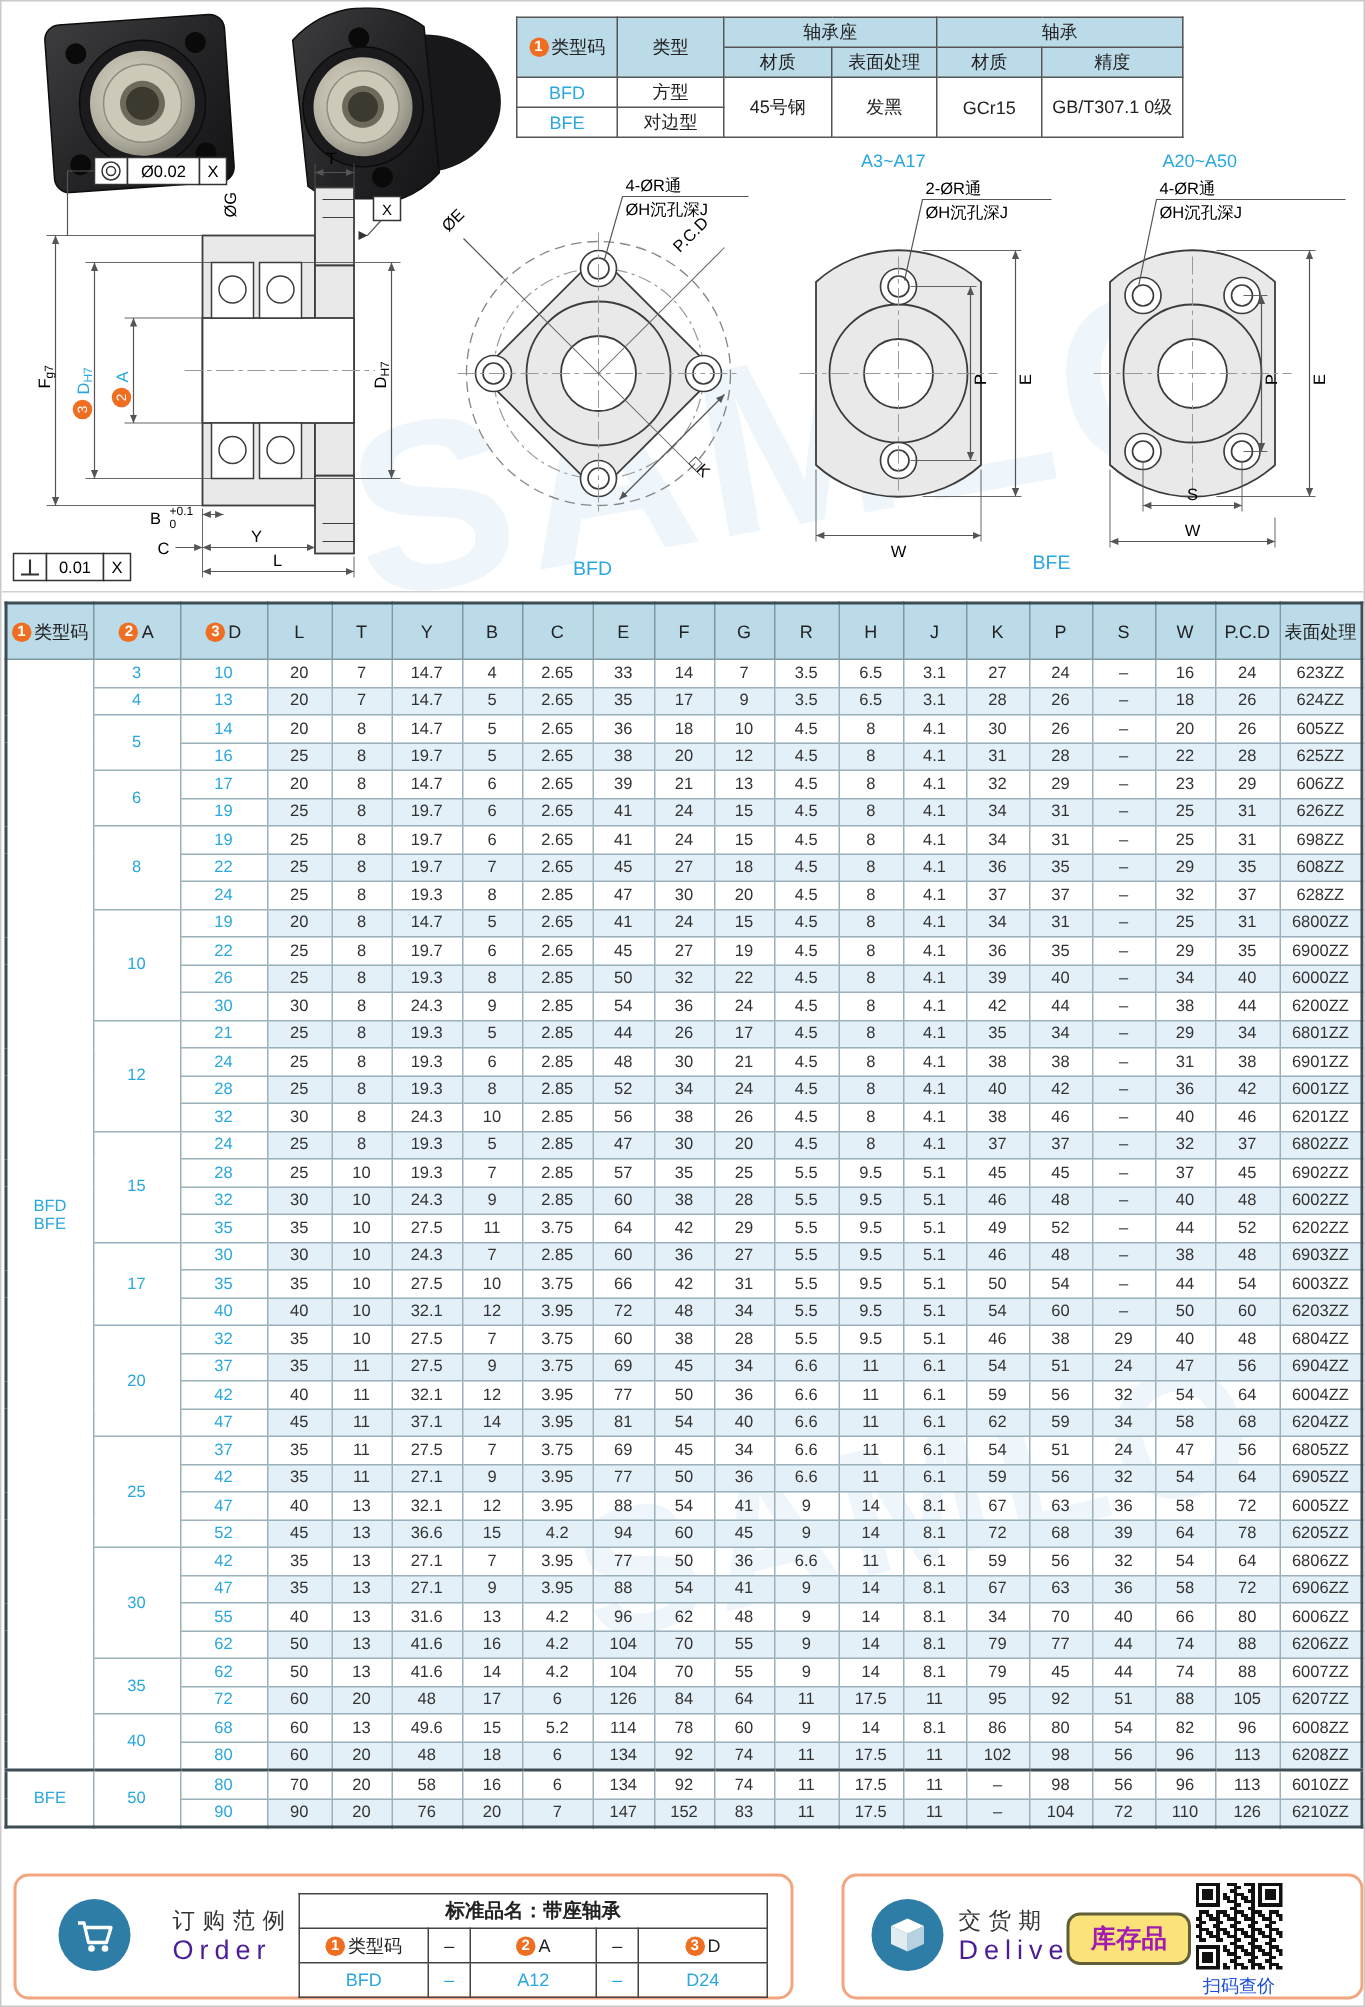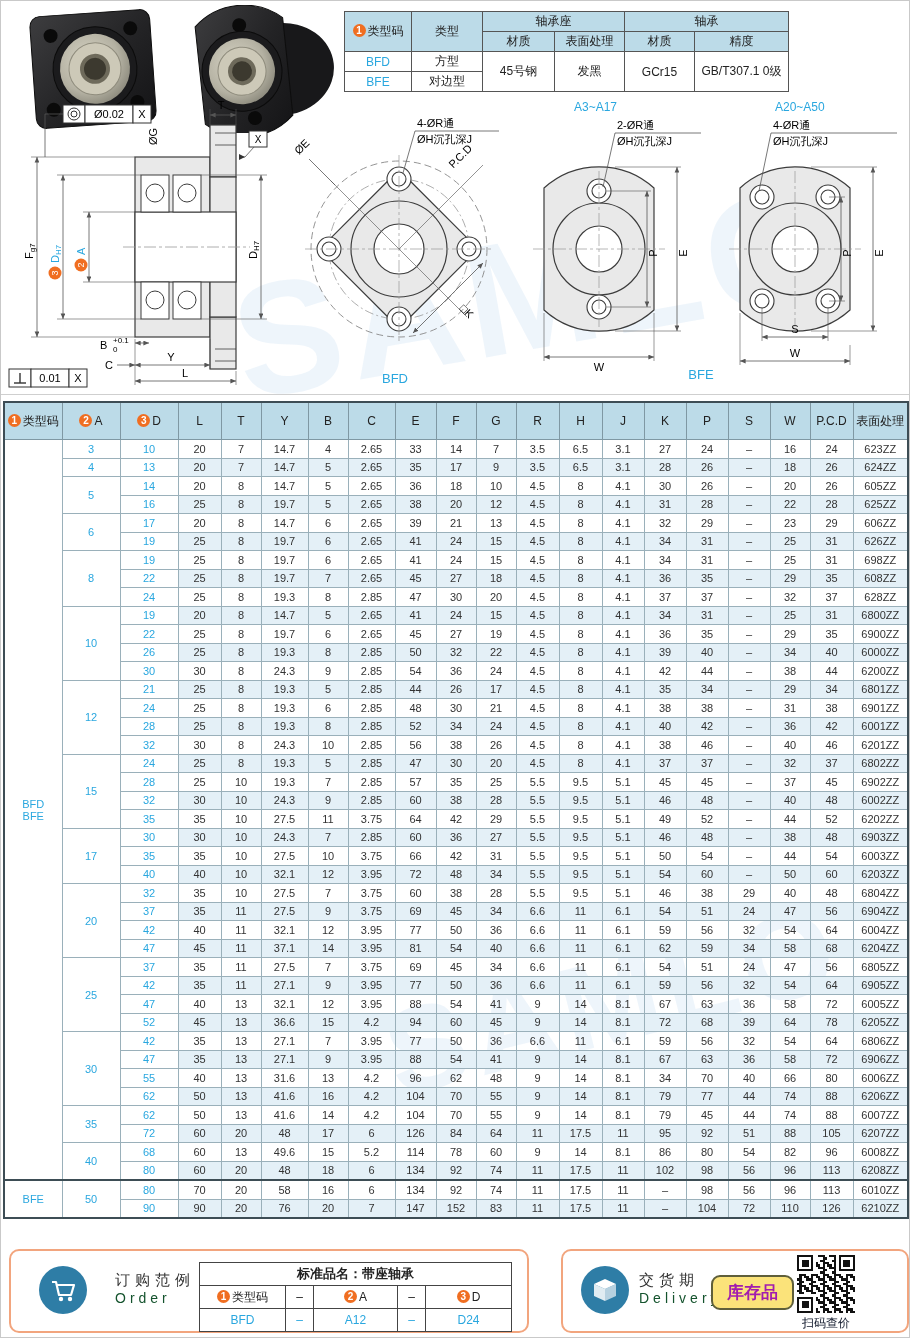--- a/index.html
+++ b/index.html
@@ -26,21 +26,21 @@
   #spec-table tr.tsep td{border-top:2px solid #3d4d55;}
   
   .foot-box{position:absolute;border:2px solid #f2a57e;border-radius:10px;background:#fff;height:80px;}
   .order-table{border-collapse:collapse;table-layout:fixed;}
   .order-table td{border:1px solid #444;text-align:center;font-size:12px;padding:0;height:22px;}
   .order-table .tt{font-weight:bold;font-size:13px;}
   .badge{display:inline-block;background:#fbe37a;border:2px solid #5f5f3a;border-radius:9px;
          padding:4px 14px;font-size:17px;font-weight:bold;color:#a21caf;}
   .icon-circle{width:48px;height:48px;border-radius:50%;background:#2e7da6;display:flex;align-items:center;justify-content:center;}
   .foot-label-cn{font-size:15px;letter-spacing:5px;color:#333;}
-  .foot-label-en{font-size:14px;letter-spacing:4px;color:#14532d;}
+  .foot-label-en{font-size:18px;letter-spacing:4px;color:#4c1d95;}
   .divider{position:absolute;left:0;top:393px;width:908px;height:1px;background:#cfcfcf;}
   text{font-family:"Liberation Sans","DejaVu Sans",sans-serif;}
 </style>
 </head>
 <body>
 
 <div class="page">
 
   <div class="wm abs" style="left:230px;top:200px;font-size:160px;">SAMLO</div>
   <div class="wm abs" style="left:380px;top:930px;font-size:120px;transform:rotate(-14deg);">SAMLO</div>
@@ -1599,17 +1599,17 @@
           <rect x="0" y="0" width="7" height="7" fill="#111"></rect>
           <rect x="1" y="1" width="5" height="5" fill="#fff"></rect>
           <rect x="2" y="2" width="3" height="3" fill="#111"></rect>
           <rect x="18" y="0" width="7" height="7" fill="#111"></rect>
           <rect x="19" y="1" width="5" height="5" fill="#fff"></rect>
           <rect x="20" y="2" width="3" height="3" fill="#111"></rect>
           <rect x="0" y="18" width="7" height="7" fill="#111"></rect>
           <rect x="1" y="19" width="5" height="5" fill="#fff"></rect>
           <rect x="2" y="20" width="3" height="3" fill="#111"></rect>
         </svg>
-      <div style="font-size:12px;color:#0f172a;margin-top:-2px;">扫码查价</div>
+      <div style="font-size:12px;color:#1d4ed8;margin-top:-2px;">扫码查价</div>
     </div>
   </div>
 
 </div>
 
 </body></html>

